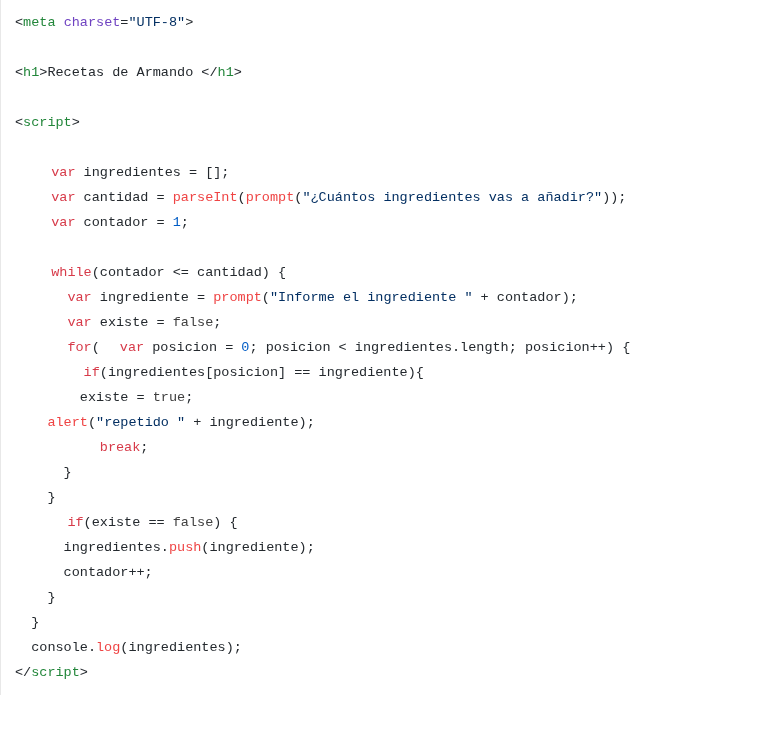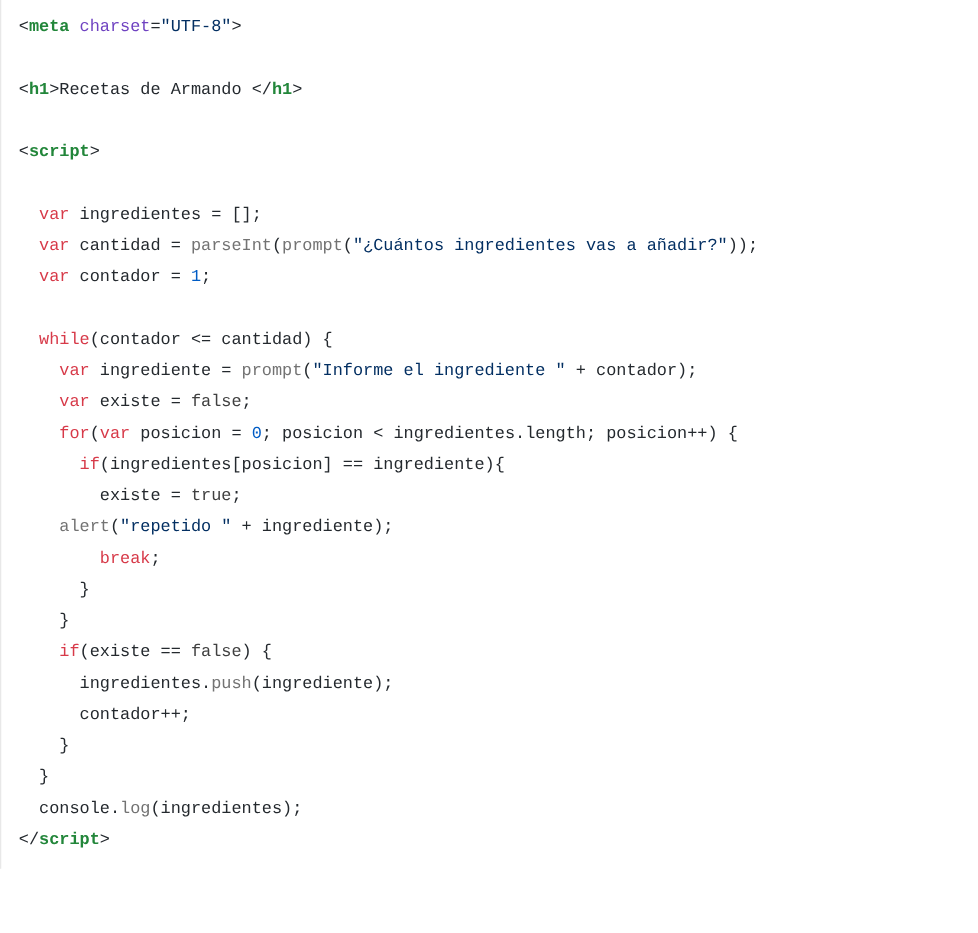--- a/index.html
+++ b/index.html
@@ -17,25 +17,25 @@
       border-left: 1px solid #e8e8e8;
     }
     pre {
       font-family: inherit;
       white-space: pre;
     }
     .line {
       display: block;
       min-height: 25px;
     }
-    .c-tag { color: #22863a; font-weight: bold; }
+    .c-tag { color: #22863a; }
     .c-attr { color: #6f42c1; text-align: center; }
     .c-str { color: #032f62; }
-    .c-kw { color: #d73a49; }
-    .c-func { color: #737373; }
+    .c-kw { color: #d73a49; margin-left: 20px; }
+    .c-func { color: #ef4444; }
     .c-num { color: #005cc5; }
     .c-bool { color: #404040; }
     .c-default { color: #24292e; }
   </style>
 </head>
 <body>
 
 <pre id="code-container"><span class="line"><span class="c-default">&lt;</span><span class="c-tag">meta</span><span class="c-default"> </span><span class="c-attr">charset</span><span class="c-default">=</span><span class="c-str">"UTF-8"</span><span class="c-default">&gt;</span></span><span class="line">&nbsp;</span><span class="line"><span class="c-default">&lt;</span><span class="c-tag">h1</span><span class="c-default">&gt;Recetas de Armando &lt;/</span><span class="c-tag">h1</span><span class="c-default">&gt;</span></span><span class="line">&nbsp;</span><span class="line"><span class="c-default">&lt;</span><span class="c-tag">script</span><span class="c-default">&gt;</span></span><span class="line">&nbsp;</span><span class="line"><span class="c-default">  </span><span class="c-kw">var</span><span class="c-default"> ingredientes = [];</span></span><span class="line"><span class="c-default">  </span><span class="c-kw">var</span><span class="c-default"> cantidad = </span><span class="c-func">parseInt</span><span class="c-default">(</span><span class="c-func">prompt</span><span class="c-default">(</span><span class="c-str">"¿Cuántos ingredientes vas a añadir?"</span><span class="c-default">));</span></span><span class="line"><span class="c-default">  </span><span class="c-kw">var</span><span class="c-default"> contador = </span><span class="c-num">1</span><span class="c-default">;</span></span><span class="line">&nbsp;</span><span class="line"><span class="c-default">  </span><span class="c-kw">while</span><span class="c-default">(contador &lt;= cantidad) {</span></span><span class="line"><span class="c-default">    </span><span class="c-kw">var</span><span class="c-default"> ingrediente = </span><span class="c-func">prompt</span><span class="c-default">(</span><span class="c-str">"Informe el ingrediente "</span><span class="c-default"> + contador);</span></span><span class="line"><span class="c-default">    </span><span class="c-kw">var</span><span class="c-default"> existe = </span><span class="c-bool">false</span><span class="c-default">;</span></span><span class="line"><span class="c-default">    </span><span class="c-kw">for</span><span class="c-default">(</span><span class="c-kw">var</span><span class="c-default"> posicion = </span><span class="c-num">0</span><span class="c-default">; posicion &lt; ingredientes.length; posicion++) {</span></span><span class="line"><span class="c-default">      </span><span class="c-kw">if</span><span class="c-default">(ingredientes[posicion] == ingrediente){</span></span><span class="line"><span class="c-default">        existe = </span><span class="c-bool">true</span><span class="c-default">;</span></span><span class="line"><span class="c-default">    </span><span class="c-func">alert</span><span class="c-default">(</span><span class="c-str">"repetido "</span><span class="c-default"> + ingrediente);</span></span><span class="line"><span class="c-default">        </span><span class="c-kw">break</span><span class="c-default">;</span></span><span class="line"><span class="c-default">      }</span></span><span class="line"><span class="c-default">    }</span></span><span class="line"><span class="c-default">    </span><span class="c-kw">if</span><span class="c-default">(existe == </span><span class="c-bool">false</span><span class="c-default">) {</span></span><span class="line"><span class="c-default">      ingredientes.</span><span class="c-func">push</span><span class="c-default">(ingrediente);</span></span><span class="line"><span class="c-default">      contador++;</span></span><span class="line"><span class="c-default">    }</span></span><span class="line"><span class="c-default">  }</span></span><span class="line"><span class="c-default">  console.</span><span class="c-func">log</span><span class="c-default">(ingredientes);</span></span><span class="line"><span class="c-default">&lt;/</span><span class="c-tag">script</span><span class="c-default">&gt;</span></span></pre>
 
 </body></html>

